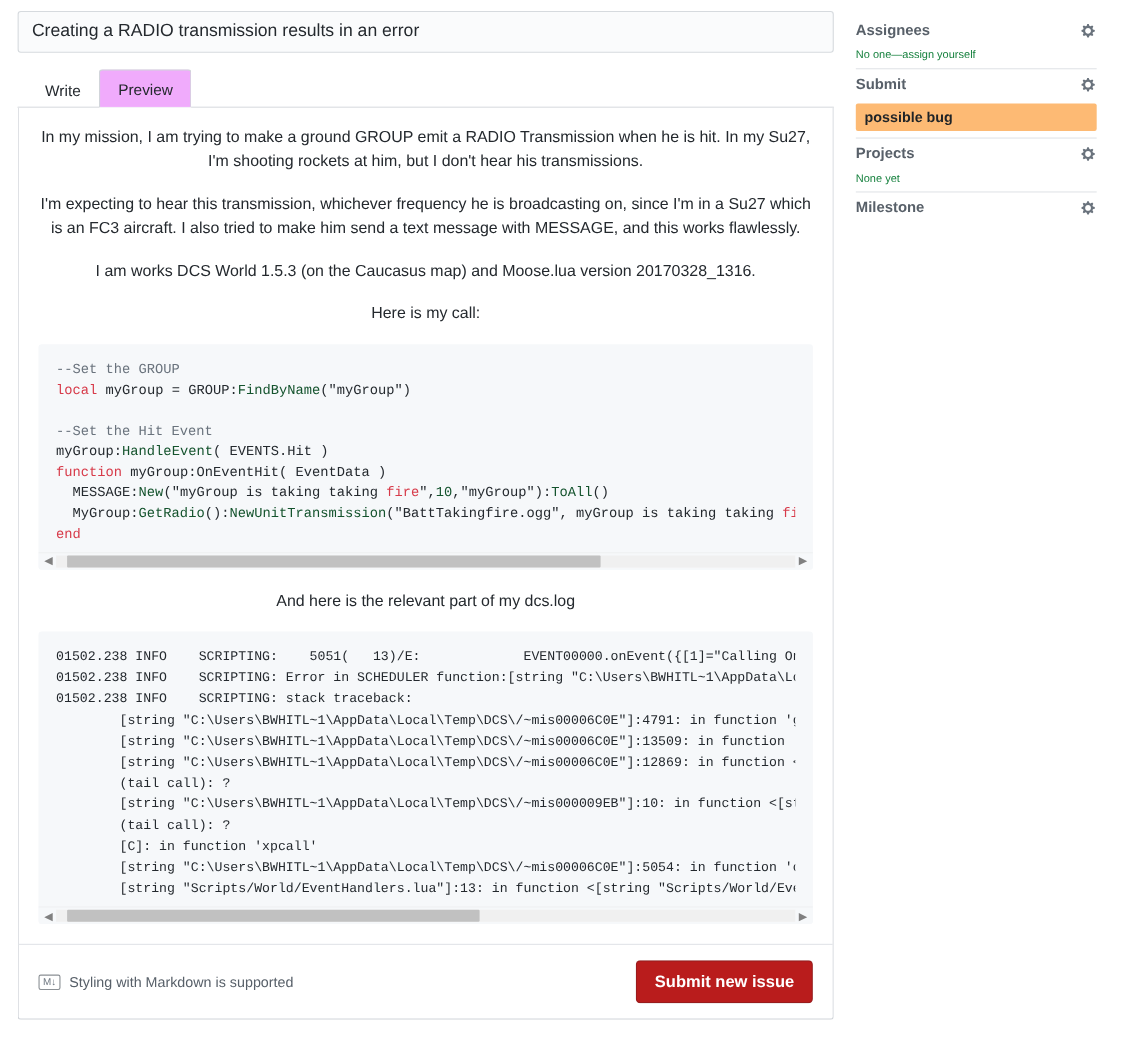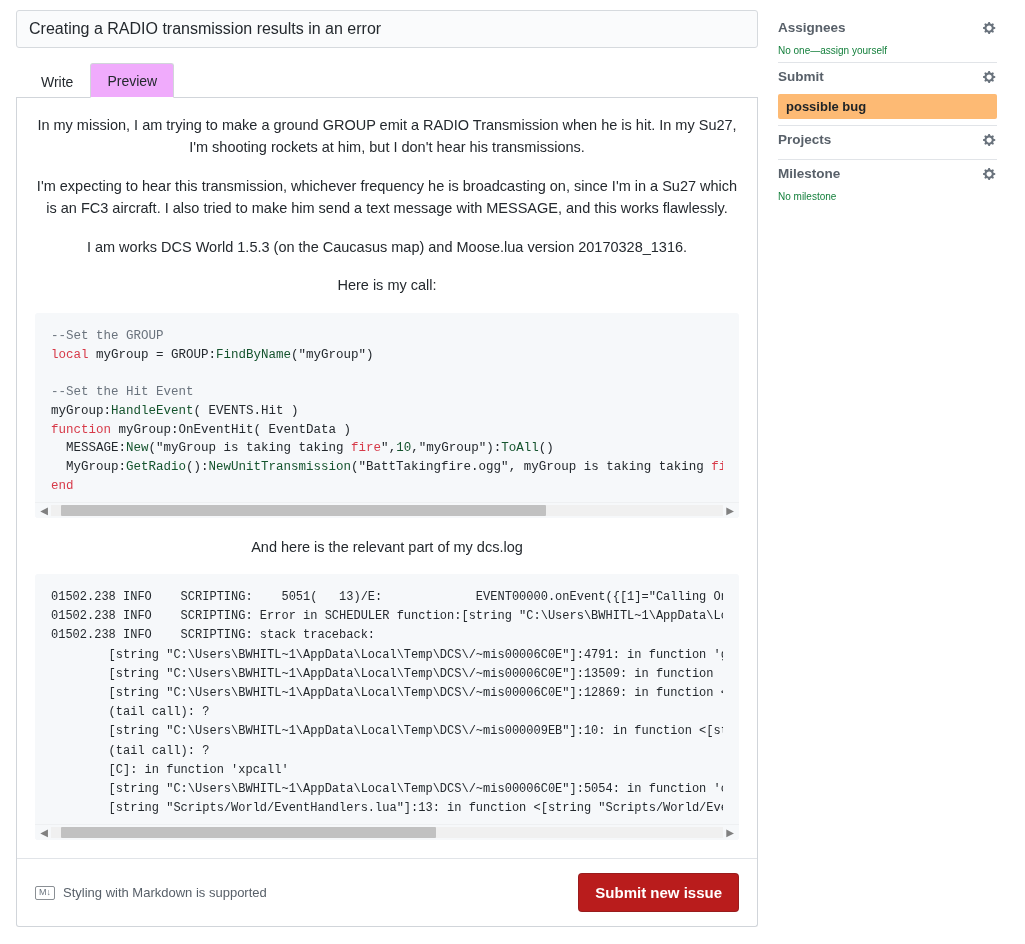--- a/index.html
+++ b/index.html
@@ -303,28 +303,28 @@
 
     <div class="side-section">
       <div class="side-head">
         <span>Projects</span>
         <span class="gear">
           <svg width="14" height="14" viewBox="0 0 16 16" fill="#6a737d">
               <path d="M14 8.77v-1.6l-1.94-.64-.45-1.09.88-1.84-1.13-1.13-1.81.91-1.09-.45-.69-1.92h-1.6l-.63 1.94-1.11.45-1.84-.88-1.13 1.13.91 1.81-.45 1.09L0 7.23v1.59l1.94.64.45 1.09-.88 1.84 1.13 1.13 1.81-.91 1.09.45.69 1.92h1.59l.63-1.94 1.11-.45 1.84.88 1.13-1.13-.92-1.81.47-1.09L14 8.75v.02zM7 11c-1.66 0-3-1.34-3-3s1.34-3 3-3 3 1.34 3 3-1.34 3-3 3z"></path>
             </svg>
         </span>
       </div>
+      <div class="side-body">None yet</div>
     </div>
 
     <div class="side-section">
       <div class="side-head">
         <span>Milestone</span>
         <span class="gear">
           <svg width="14" height="14" viewBox="0 0 16 16" fill="#6a737d">
               <path d="M14 8.77v-1.6l-1.94-.64-.45-1.09.88-1.84-1.13-1.13-1.81.91-1.09-.45-.69-1.92h-1.6l-.63 1.94-1.11.45-1.84-.88-1.13 1.13.91 1.81-.45 1.09L0 7.23v1.59l1.94.64.45 1.09-.88 1.84 1.13 1.13 1.81-.91 1.09.45.69 1.92h1.59l.63-1.94 1.11-.45 1.84.88 1.13-1.13-.92-1.81.47-1.09L14 8.75v.02zM7 11c-1.66 0-3-1.34-3-3s1.34-3 3-3 3 1.34 3 3-1.34 3-3 3z"></path>
             </svg>
         </span>
       </div>
-      <div class="side-body">No milestone</div>
     </div>
 
   </div>
 </div>
 
 </body></html>

